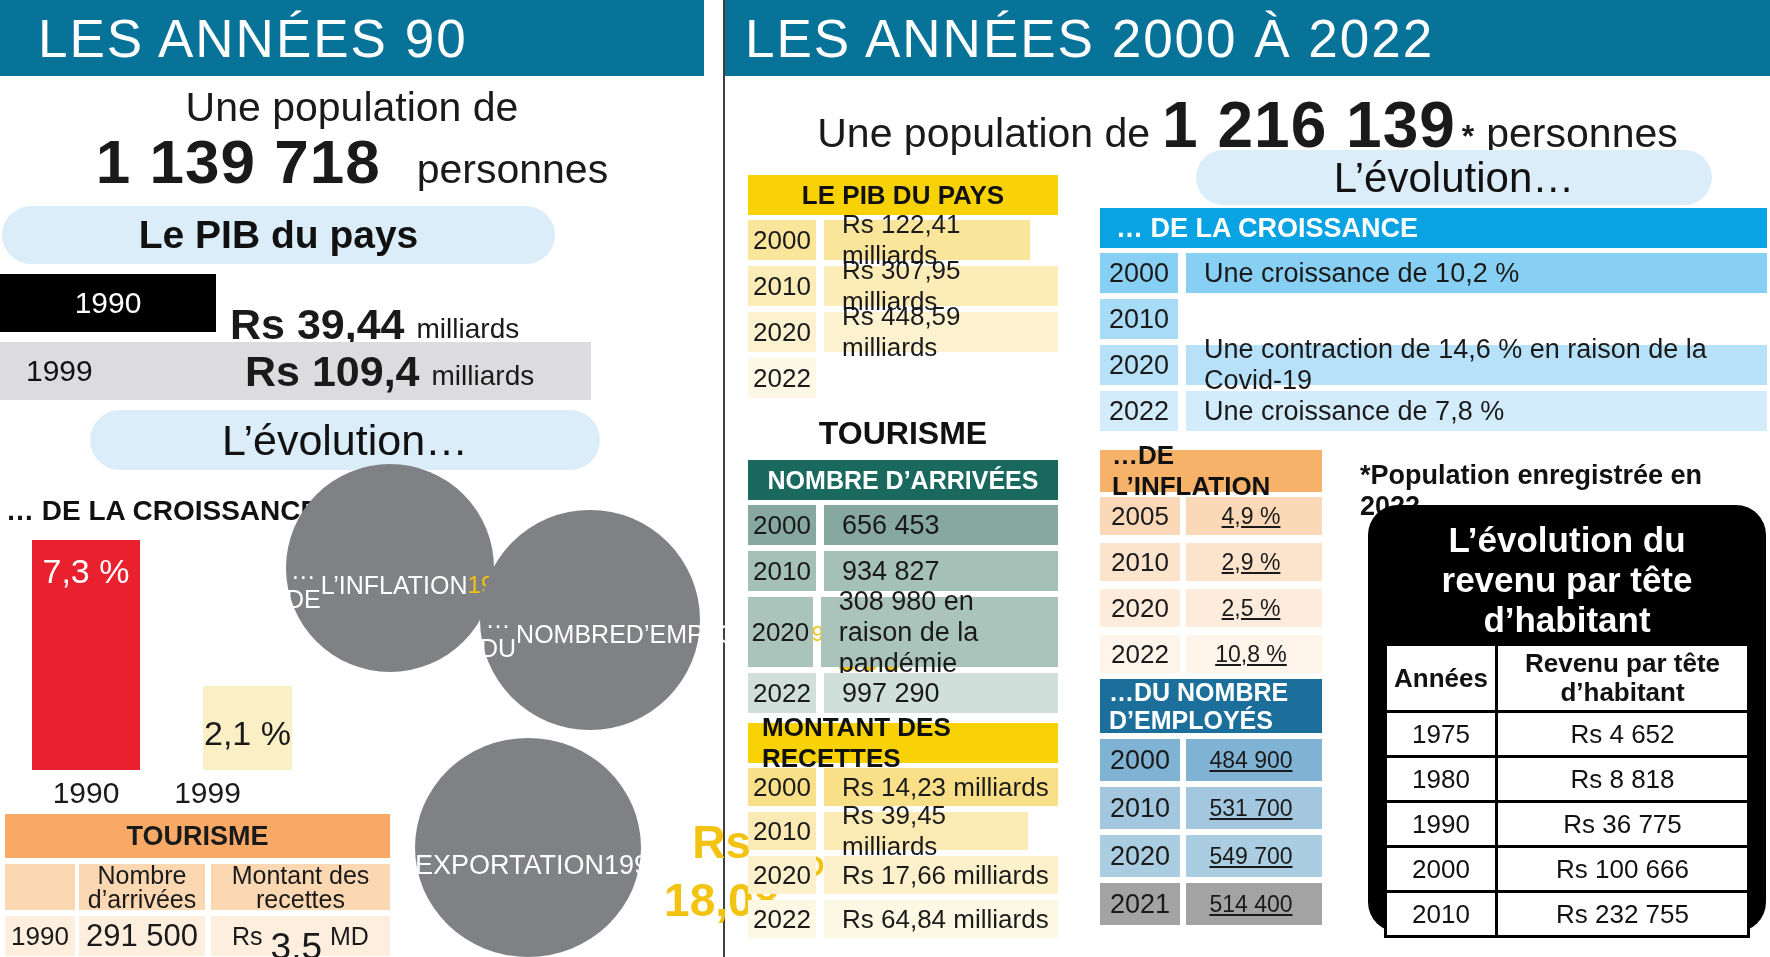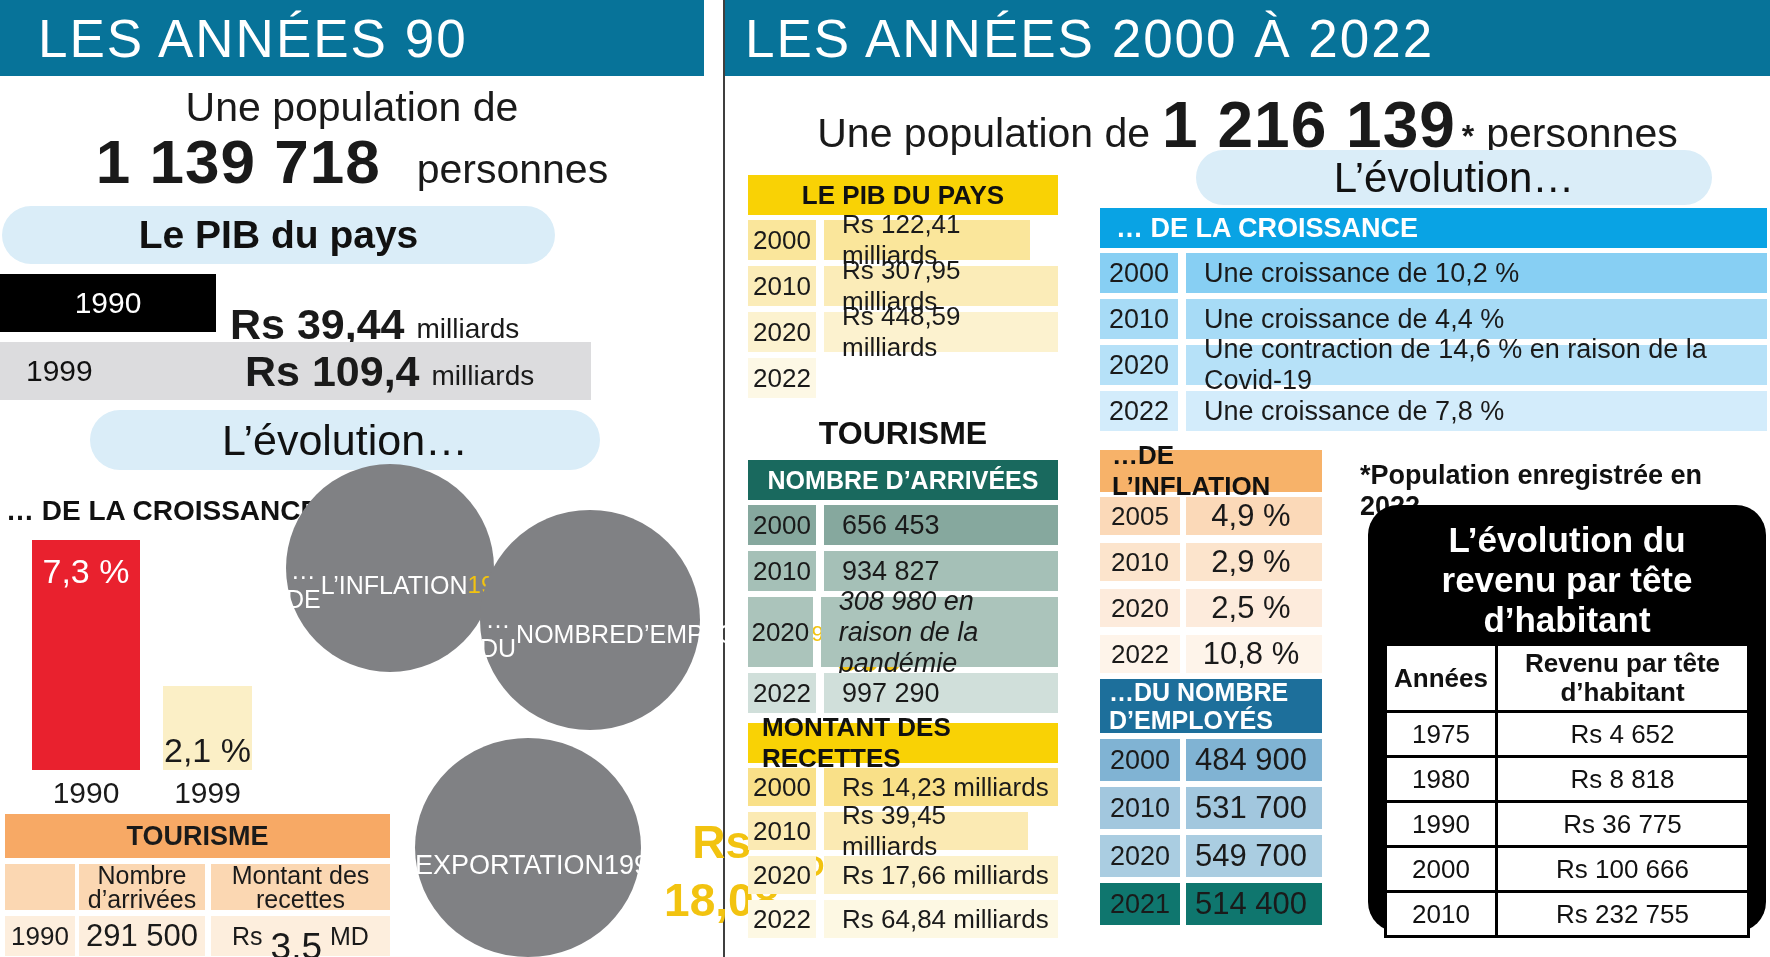--- a/index.html
+++ b/index.html
@@ -15,21 +15,21 @@
   .big-num{font-size:62px;font-weight:700;letter-spacing:1px;}
   .big-num2{font-size:64px;font-weight:700;letter-spacing:1px;}
   .ast{font-size:32px;font-weight:700;margin-left:-6px;}
   .pill{background:#daedf8;border-radius:34px;display:flex;align-items:center;justify-content:center;color:#111;}
   .blackbar{background:#000;color:#fff;display:flex;align-items:center;justify-content:center;font-size:30px;}
   .graybar{background:#dcdcde;color:#111;display:flex;align-items:center;font-size:30px;padding-left:26px;}
   .val-line{display:flex;align-items:center;gap:12px;}
   .val-big{font-size:43px;font-weight:600;}
   .val-unit{font-size:28px;position:relative;top:5px;}
   .redbar{background:#e9212e;display:flex;justify-content:center;align-items:flex-start;padding-top:12px;}
-  .creambar{background:#fbefc6;display:flex;justify-content:center;align-items:flex-end;padding-top:10px;}
+  .creambar{background:#fbefc6;display:flex;justify-content:center;align-items:center;padding-top:10px;margin-left:40px;}
   .barval{font-size:34px;}
   .white{color:#fff;}
   .xlab{text-align:center;font-size:30px;}
   .croiss-label{font-size:28px;font-weight:600;color:#111;}
   .divider{background:#3f3f3f;}
   
   .circle{position:absolute;border-radius:50%;background:#808184;display:flex;
           align-items:center;box-sizing:border-box;text-align:center;}
   .c-t{color:#fff;font-size:25px;line-height:29px;}
   .rule{height:3px;background:#fff;margin:7px 0;}
@@ -66,22 +66,22 @@
   .arrt .r2>div{background:#abc4bb;} .arrt .r3>div{background:#d0dfda;}
   .arrt .vc{font-size:27px;line-height:31px;}
   .rect .r0>div{background:#f9e088;} .rect .r1>div{background:#fbeab3;}
   .rect .r2>div{background:#fcf1ca;} .rect .r3>div{background:#fdf8e3;}
   .crot .r0>div{background:#87cff3;} .crot .r1>div{background:#a7dbf6;}
   .crot .r2>div{background:#b6e1f8;} .crot .r3>div{background:#d3ecfb;}
   .crot .yc,.crot .vc{font-size:27px;}
   .inft .r0>div{background:#fbd9b8;} .inft .r1>div{background:#fce4cc;}
   .inft .r2>div{background:#fdebdc;} .inft .r3>div{background:#fef4ea;}
   .empt .r0>div{background:#80b3d3;} .empt .r1>div{background:#a2c7de;}
-  .empt .r2>div{background:#aacde1;} .empt .r3>div{background:#0f766e;}
-  .inft .vc,.empt .vc{justify-content:center;padding-left:0;font-size:31px;}
+  .empt .r2>div{background:#aacde1;} .empt .r3>div{background:#a3a3a3;}
+  .inft .vc,.empt .vc{justify-content:center;padding-left:0;font-size:23px;text-decoration:underline;}
   .empt .yc{font-size:27px;}
   .tour-label{text-align:center;font-size:32px;font-weight:600;color:#111;}
   .note{font-size:27px;font-weight:600;color:#111;}
   
   .revbox{background:#000;border-radius:30px;}
   .rev-title{color:#fff;font-size:35px;line-height:40px;font-weight:600;text-align:center;
              padding:15px 26px 0;box-sizing:border-box;}
   .rev-table{border-collapse:collapse;background:#fff;}
   .rev-table th,.rev-table td{border:3px solid #000;text-align:center;font-size:26px;color:#111;background:#fff;}
   .rev-table th{height:62px;font-weight:600;line-height:29px;}
@@ -221,21 +221,21 @@
     <div class="trow r0" style="top:45px;height:40px;">
       <div class="yc" style="width:68px;">2000</div>
       <div class="vc" style="width:234px;margin-left:8px;">656 453</div>
     </div>
     <div class="trow r1" style="top:91px;height:40px;">
       <div class="yc" style="width:68px;">2010</div>
       <div class="vc" style="width:234px;margin-left:8px;">934 827</div>
     </div>
     <div class="trow r2" style="top:137px;height:70px;">
       <div class="yc" style="width:68px;">2020</div>
-      <div class="vc" style="width:248px;margin-left:8px;font-style:italic;">308 980 en raison de la pandémie</div>
+      <div class="vc" style="width:248px;margin-left:8px;">308 980 en raison de la pandémie</div>
     </div>
     <div class="trow r3" style="top:213px;height:40px;">
       <div class="yc" style="width:68px;">2022</div>
       <div class="vc" style="width:234px;margin-left:8px;">997 290</div>
     </div>
   </div>
 
   <div class="abs rect" style="left:748px;top:723px;width:310px;height:217px;">
     <div class="thead yhead2" style="height:40px;">MONTANT DES RECETTES</div>
     <div class="trow r0" style="top:45px;height:38px;">
@@ -261,21 +261,20 @@
   </div>
 
   <div class="abs crot" style="left:1100px;top:208px;width:667px;height:225px;">
     <div class="thead bhead" style="height:40px;">… DE LA CROISSANCE</div>
     <div class="trow r0" style="top:45px;height:40px;">
       <div class="yc" style="width:78px;">2000</div>
       <div class="vc" style="width:581px;margin-left:8px;">Une croissance de 10,2 %</div>
     </div>
     <div class="trow r1" style="top:91px;height:40px;">
       <div class="yc" style="width:78px;">2010</div>
-      <div class="vc" style="width:581px;margin-left:8px;">Une croissance de 4,4 %</div>
     </div>
     <div class="trow r2" style="top:137px;height:40px;">
       <div class="yc" style="width:78px;">2020</div>
       <div class="vc" style="width:581px;margin-left:8px;">Une contraction de 14,6 % en raison de la Covid-19</div>
     </div>
     <div class="trow r3" style="top:183px;height:40px;">
       <div class="yc" style="width:78px;">2022</div>
       <div class="vc" style="width:581px;margin-left:8px;">Une croissance de 7,8 %</div>
     </div>
   </div>

